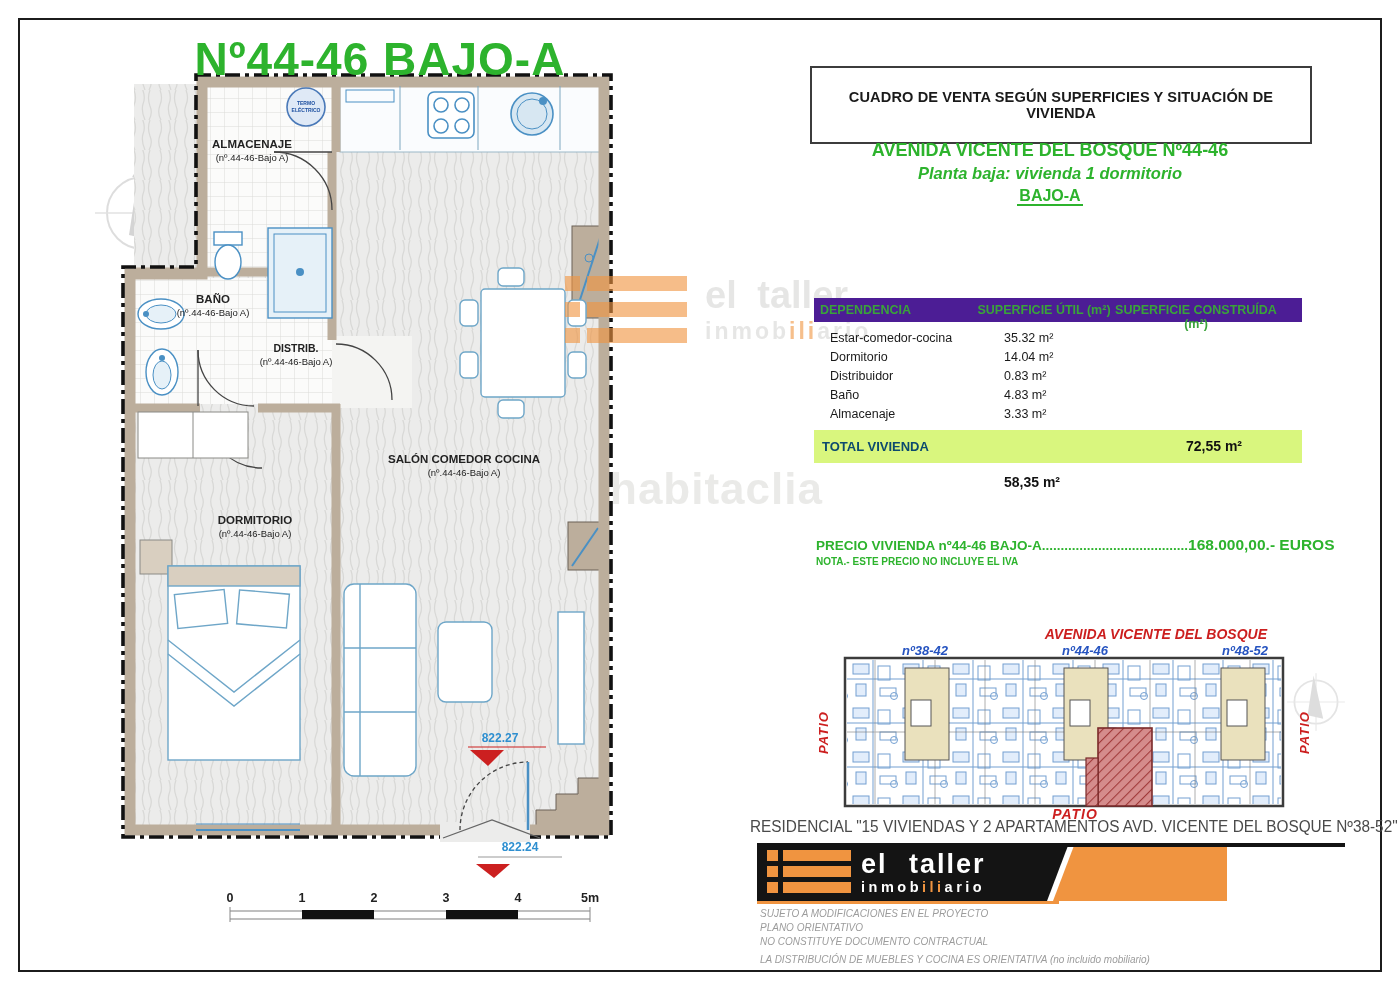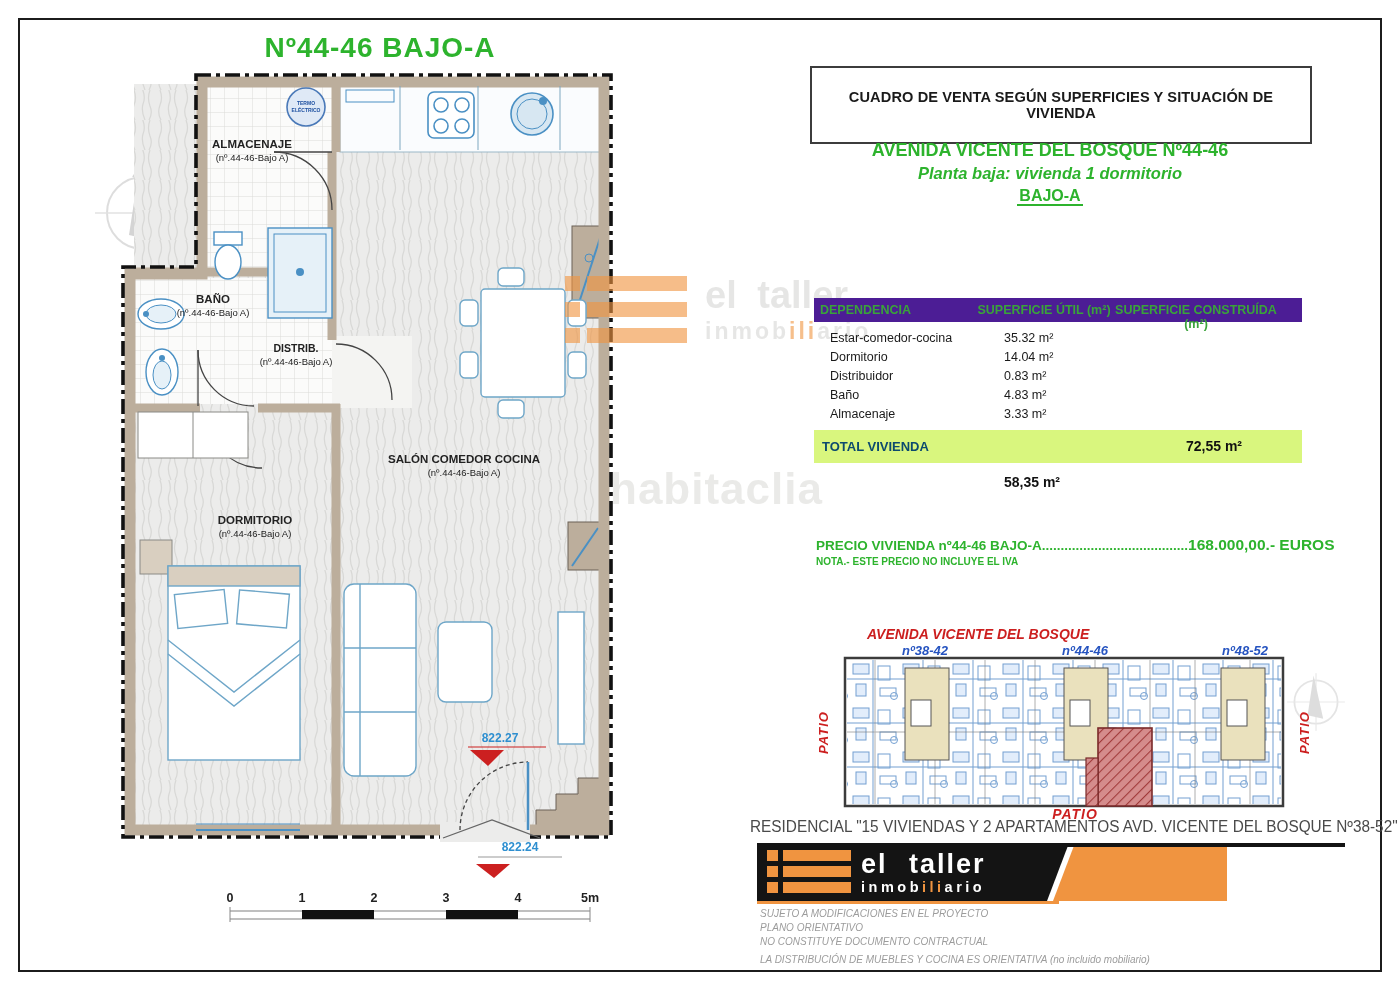--- a/index.html
+++ b/index.html
@@ -1,21 +1,21 @@
 <!DOCTYPE html>
 <html><head>
 <meta charset="utf-8">
 <style>
   html,body{margin:0;padding:0;background:#fff;}
   #sheet{position:relative;width:1400px;height:990px;background:#fff;overflow:hidden;
          font-family:"Liberation Sans",sans-serif;color:#1a1a1a;}
   .abs{position:absolute;}
   #border-frame{left:18px;top:18px;width:1360px;height:950px;border:2px solid #1c1c1c;}
   
-  #plan-title{left:170px;top:32px;width:420px;text-align:center;font-size:28px;font-weight:bold;
+  #plan-title{left:170px;top:32px;width:420px;text-align:center;font-size:46px;font-weight:bold;
               color:#2db32d;letter-spacing:1px;}
   #box-title{left:810px;top:66px;width:494px;border:2px solid #3c3c3c;background:#fff;
              font-size:14.6px;font-weight:bold;text-align:center;padding:21px 2px;letter-spacing:.1px;}
   #addr{left:850px;top:140px;width:400px;text-align:center;color:#2db32d;}
   #addr .l1{font-size:18px;font-weight:bold;}
   #addr .l2{font-size:16.5px;font-weight:bold;font-style:italic;margin-top:3px;}
   #addr .l3{font-size:16px;font-weight:bold;margin-top:4px;}
   #addr .l3 span{border-bottom:2px solid #2db32d;padding:0 2px;}
   
   #surf-table{left:814px;top:298px;width:488px;font-size:12.5px;}
@@ -27,21 +27,21 @@
   .trow .ut{position:absolute;left:190px;top:3px;}
   .ttotal{position:relative;background:#d9f67e;height:33px;margin-top:7px;}
   .ttotal .lbl{position:absolute;left:8px;top:9px;color:#0c4a6e;font-weight:bold;font-size:13px;}
   .ttotal .v1{position:absolute;left:190px;top:8px;font-weight:bold;font-size:14px;color:#111;margin-top:36px;}
   .ttotal .v2{position:absolute;left:340px;width:120px;text-align:center;top:8px;font-weight:bold;font-size:14px;color:#111;}
   
   #price{left:816px;top:536px;width:500px;color:#2db32d;font-weight:bold;font-size:13.5px;white-space:nowrap;}
   #price .val{font-size:15.5px;}
   #price-note{left:816px;top:556px;color:#2db32d;font-weight:bold;font-size:10px;}
   
-  #street-lbl{left:867px;top:626px;width:400px;text-align:left;color:#cc1f1f;font-weight:bold;
+  #street-lbl{left:867px;top:626px;width:400px;text-align:right;color:#cc1f1f;font-weight:bold;
               font-style:italic;font-size:14px;}
   .portal-lbl{top:643px;width:120px;text-align:center;color:#2553c0;font-weight:bold;font-style:italic;font-size:13px;}
   .patio-v{color:#cc1f1f;font-weight:bold;font-style:italic;font-size:13px;letter-spacing:1px;
            transform:rotate(-90deg);transform-origin:center;}
   #patio-bottom{left:1015px;top:806px;width:120px;text-align:center;color:#cc1f1f;font-weight:bold;
                 font-style:italic;font-size:14px;letter-spacing:1px;}
   
   #residencial{left:750px;top:818px;width:640px;font-size:16px;color:#4a4a4a;transform:scaleX(.96);
                transform-origin:left;white-space:nowrap;}
   

